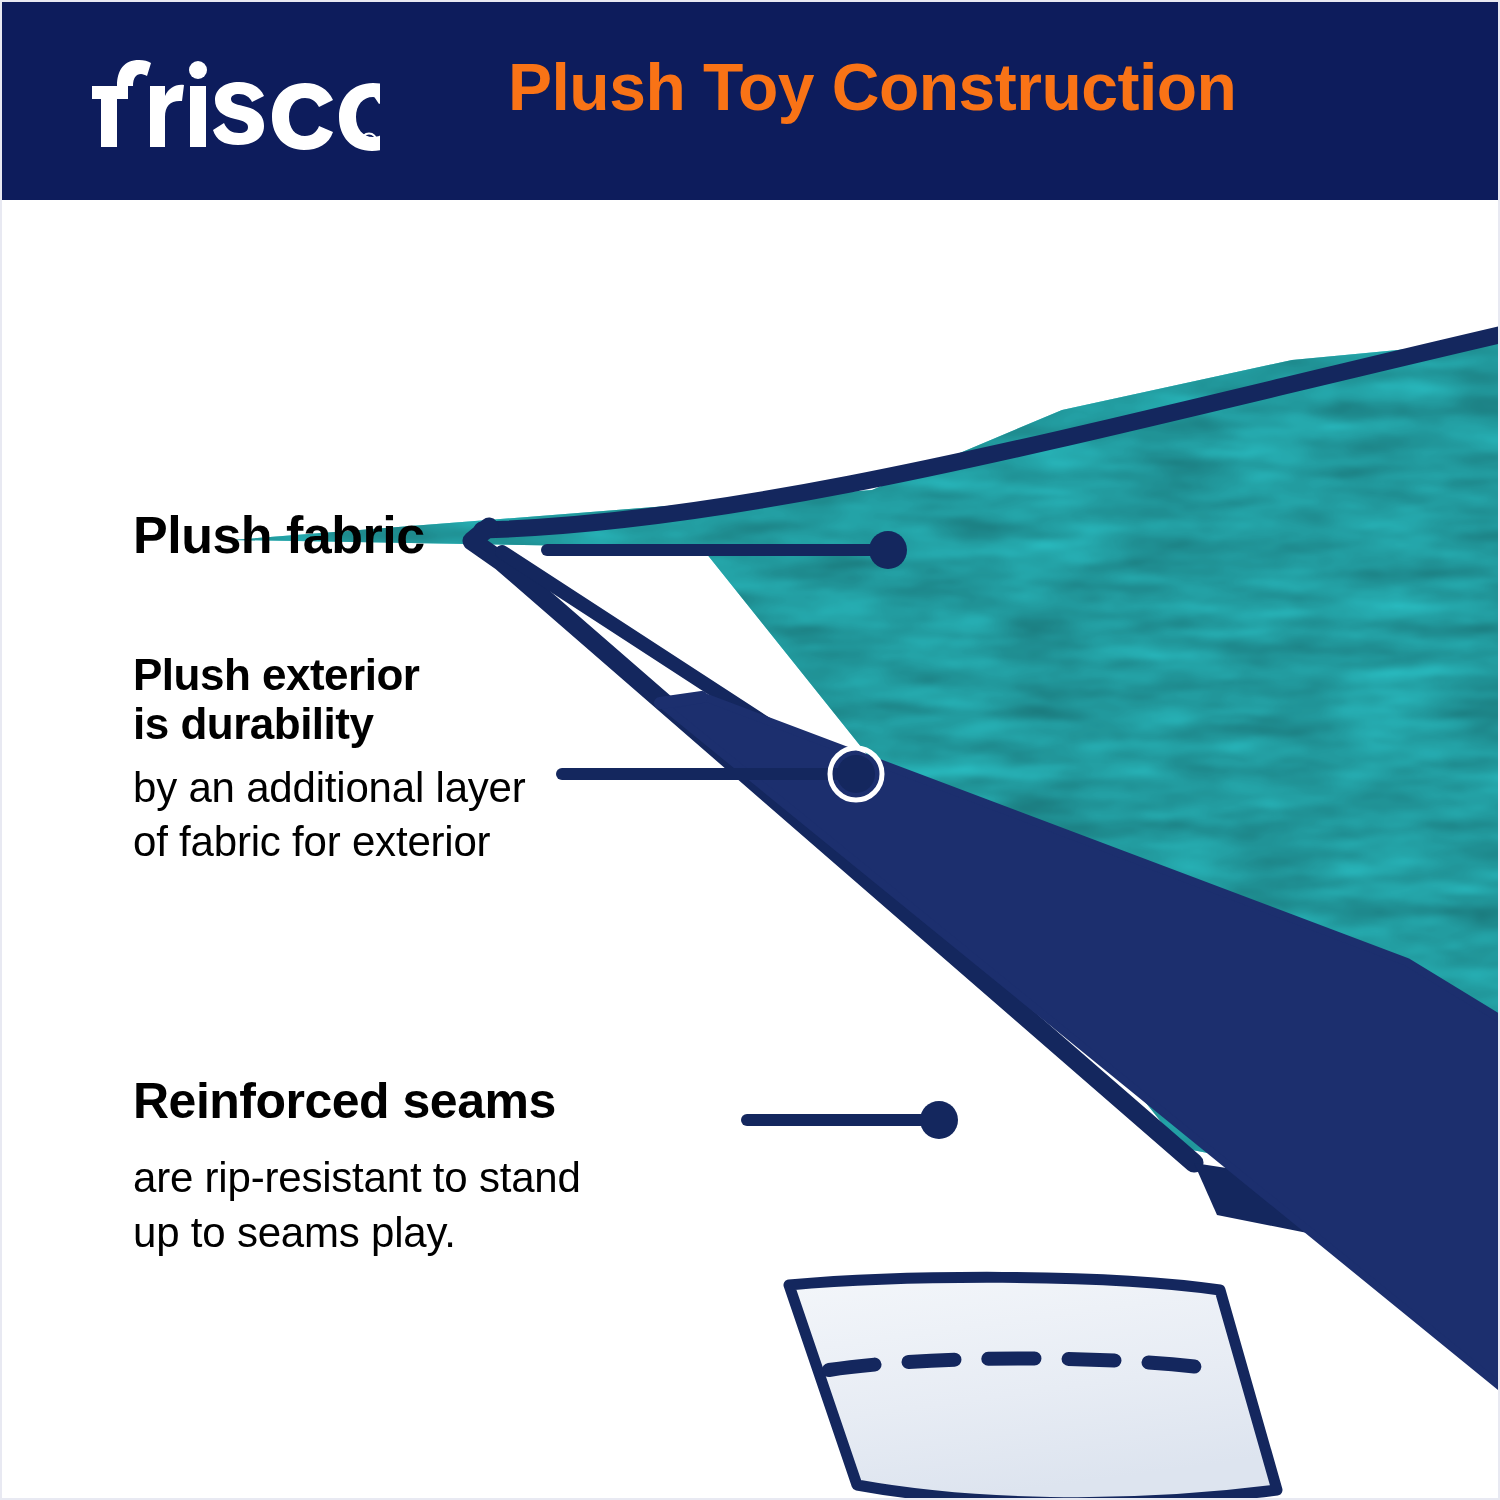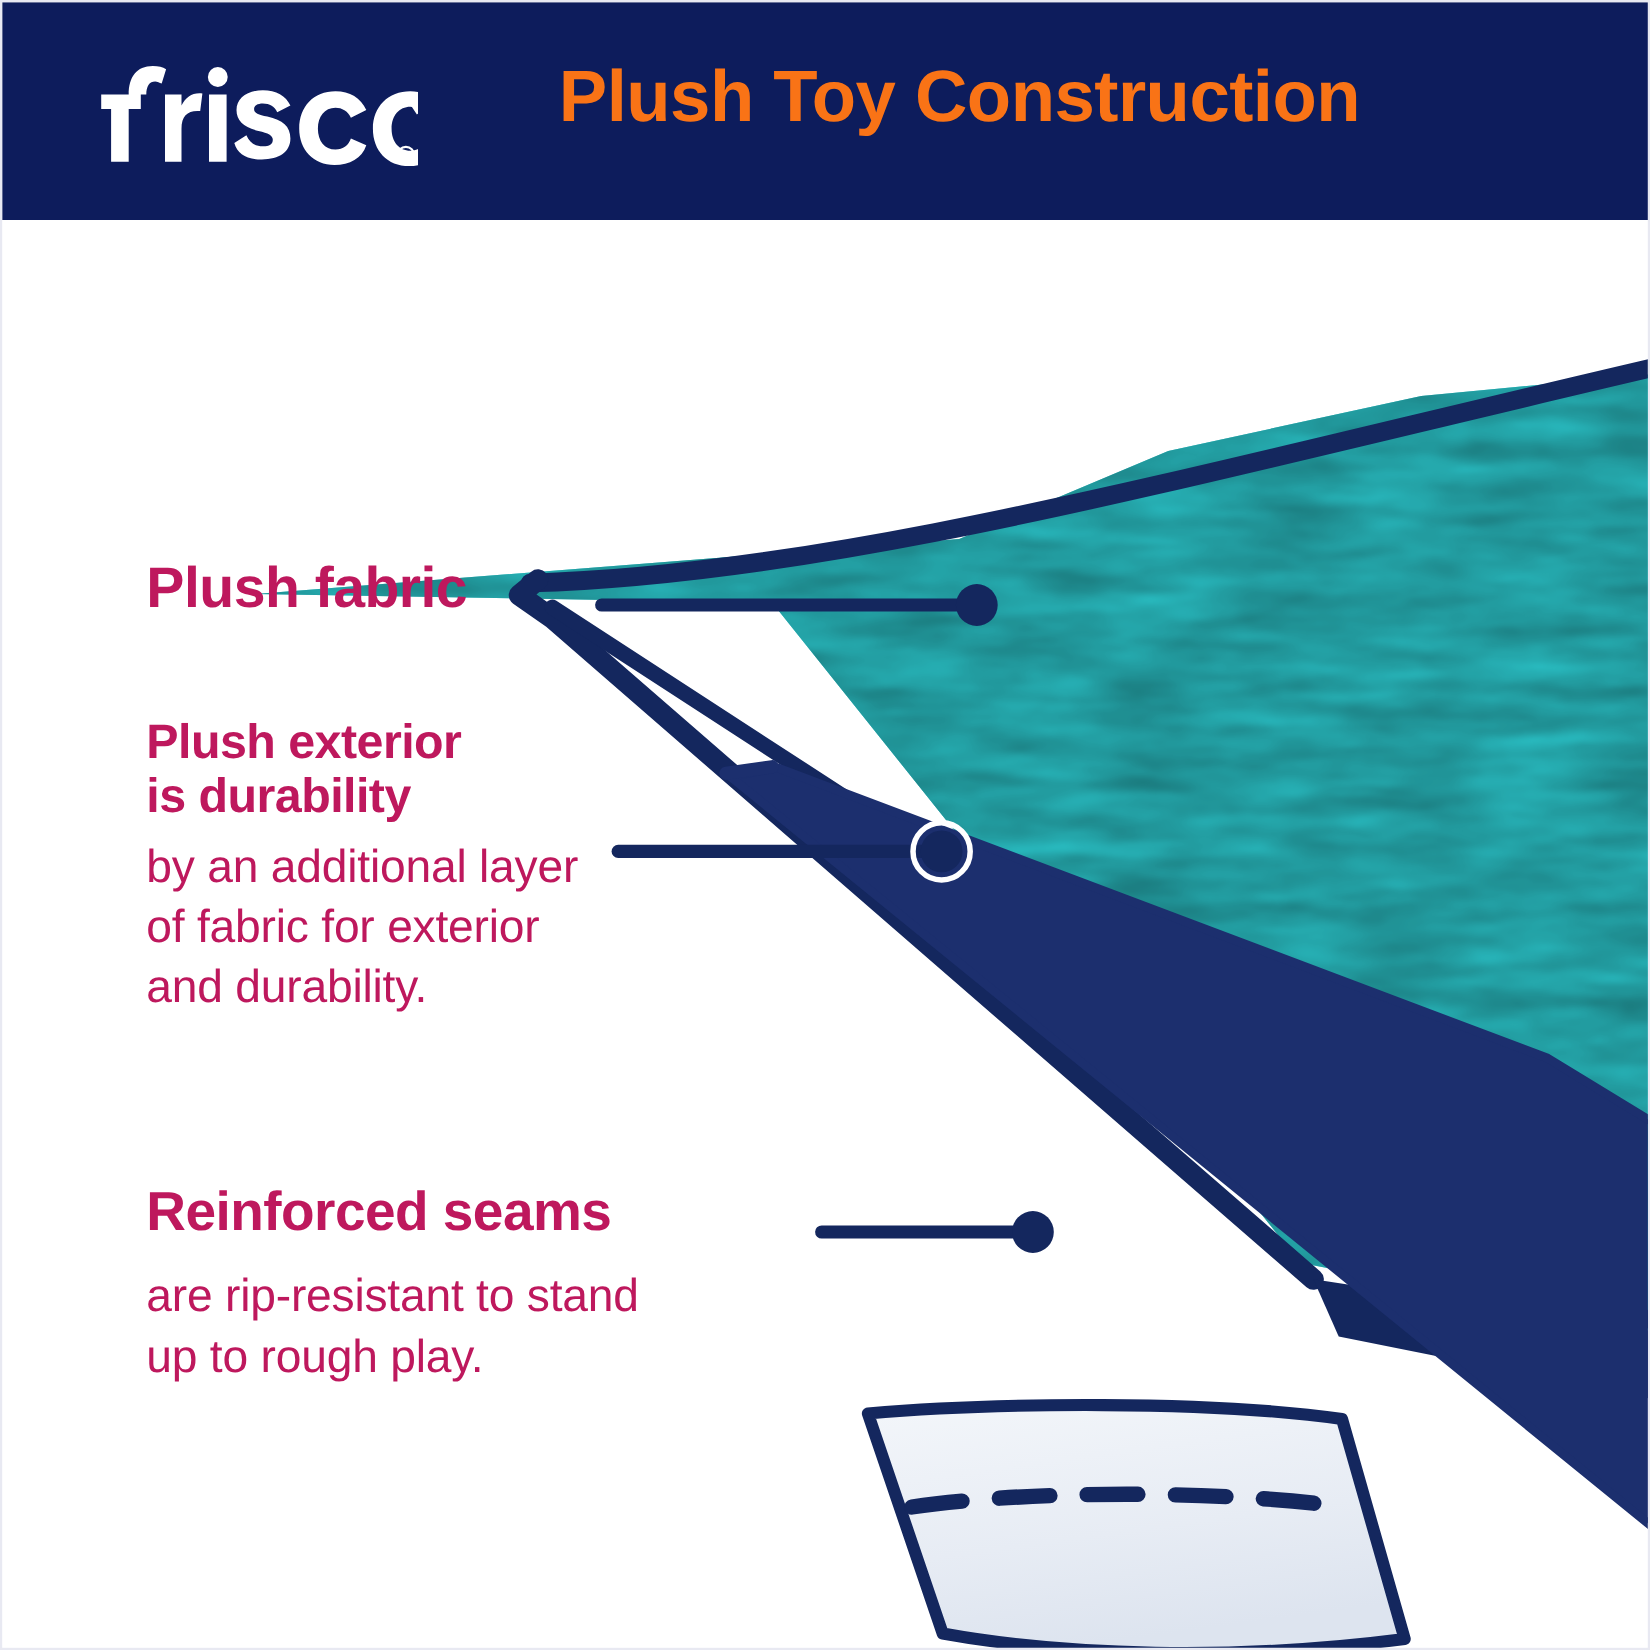--- a/index.html
+++ b/index.html
@@ -49,21 +49,21 @@
 
   
   #illustration {
     position:absolute;
     left:0; top:198px;
     width:1500px; height:1302px;
   }
   #illustration svg { display:block; width:1500px; height:1302px; }
 
   
-  .callout { position:absolute; color:#be185d; }
+  .callout { position:absolute; color:#000000; }
 
   #callout-1 { left:131px; top:505px; }
   #callout-1 .head { font-size:52px; font-weight:bold; line-height:1.08; letter-spacing:-0.5px; white-space:nowrap; }
 
   #callout-2 { left:131px; top:648px; }
   #callout-2 .head { font-size:44px; font-weight:bold; line-height:1.12; letter-spacing:-0.5px; }
   #callout-2 .body { font-size:42px; font-weight:normal; line-height:1.30; margin-top:12px; letter-spacing:-0.2px; }
 
   #callout-3 { left:131px; top:1072px; }
   #callout-3 .head { font-size:50px; font-weight:bold; line-height:1.1; letter-spacing:-0.5px; white-space:nowrap; }
@@ -314,25 +314,24 @@
   </div>
 
   <div class="callout" id="callout-2">
     <div class="head">
       <div>Plush exterior</div>
       <div>is durability</div>
     </div>
     <div class="body">
       <div>by an additional layer</div>
       <div>of fabric for exterior</div>
-      <div>and durability.</div>
     </div>
   </div>
 
   <div class="callout" id="callout-3">
     <div class="head">Reinforced seams</div>
     <div class="body">
       <div>are rip-resistant to stand</div>
-      <div>up to rough play.</div>
+      <div>up to seams play.</div>
     </div>
   </div>
 
 </div>
 
 </body></html>

